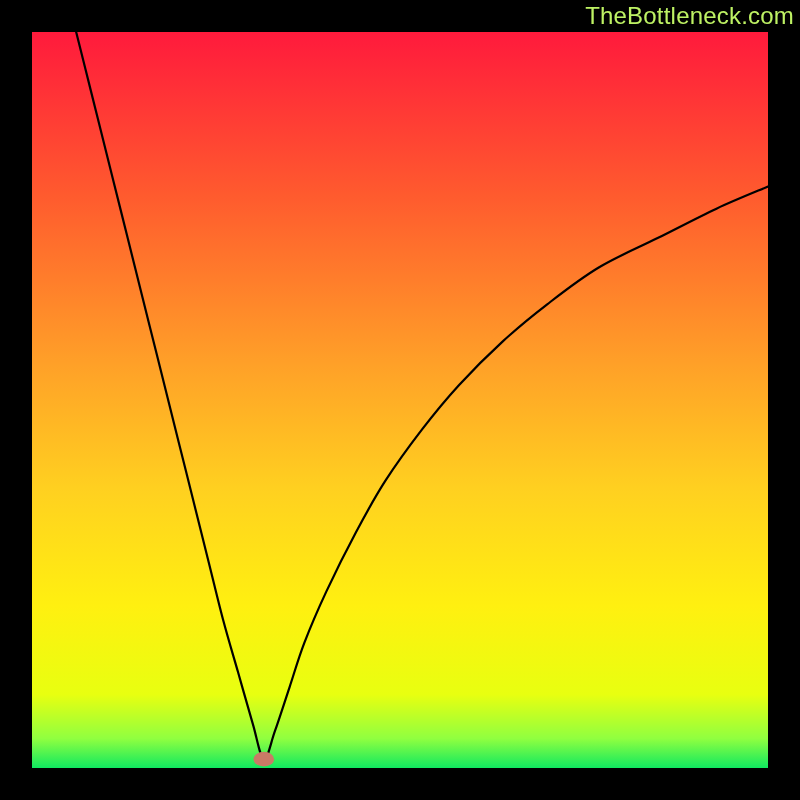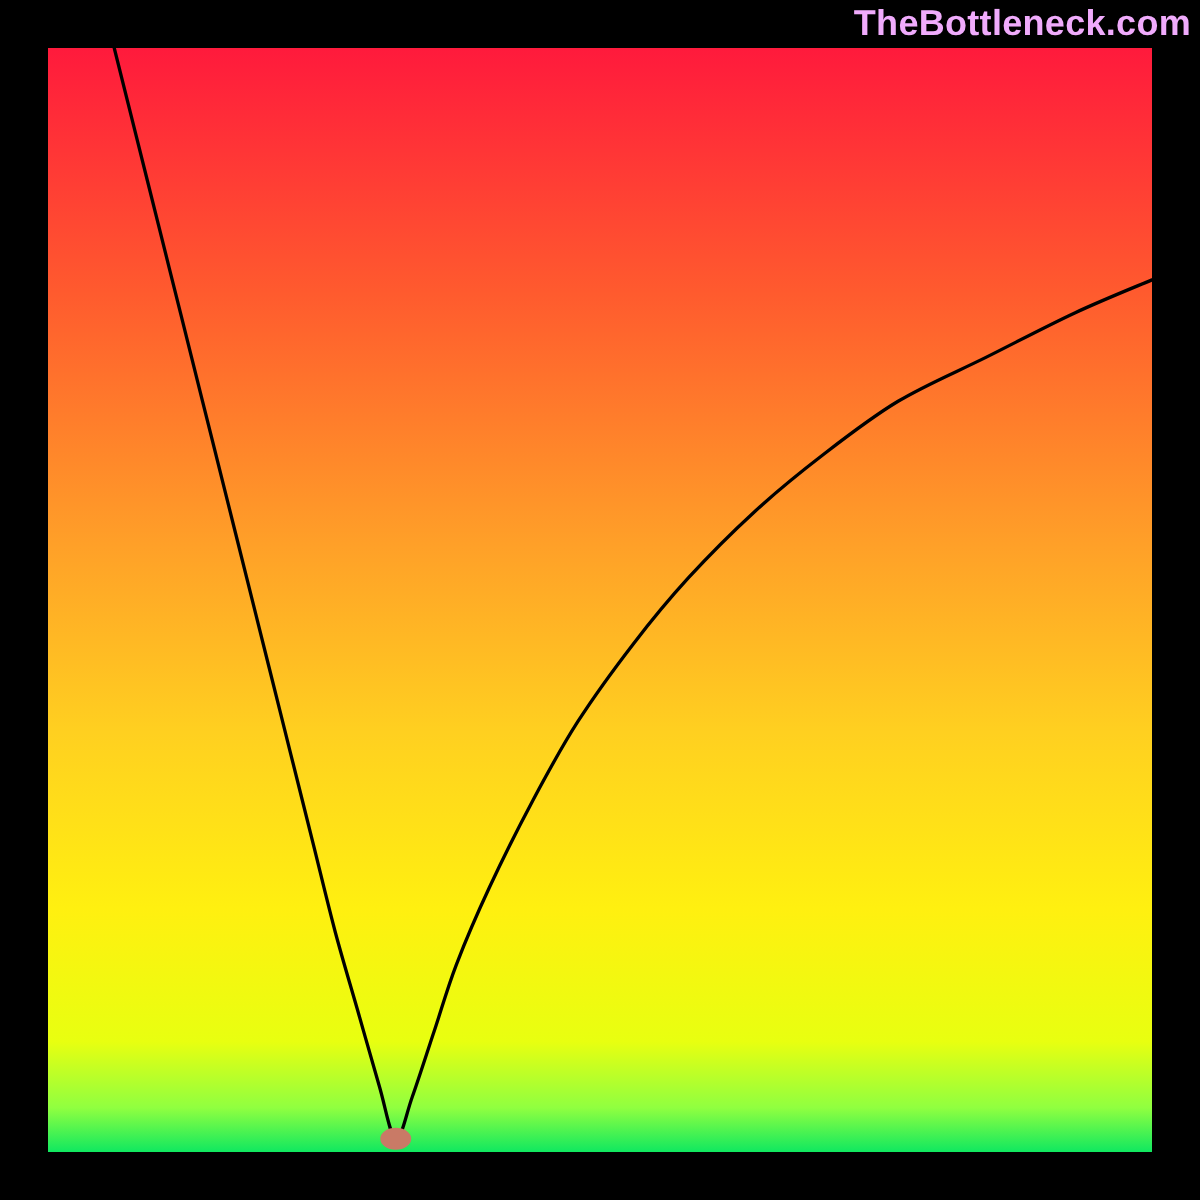--- a/index.html
+++ b/index.html
@@ -14,23 +14,23 @@
   .frame {
     position: absolute;
     left: 0; top: 0;
     width: 800px; height: 800px;
     background: #000;
   }
   .watermark {
     position: absolute;
     top: 2px;
     right: 6px;
-    color: #f0abfc;
+    color: #bef264;
     font-size: 24px;
-    font-weight: 700;
+    font-weight: 400;
     letter-spacing: 0.2px;
     user-select: none;
   }
   .plot-area {
     position: absolute;
     background: #000;
   }
   svg { display: block; }
 </style>
 </head>

